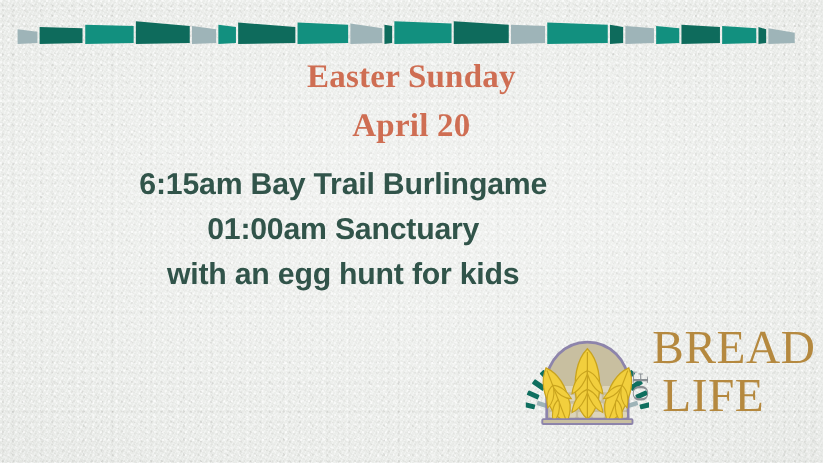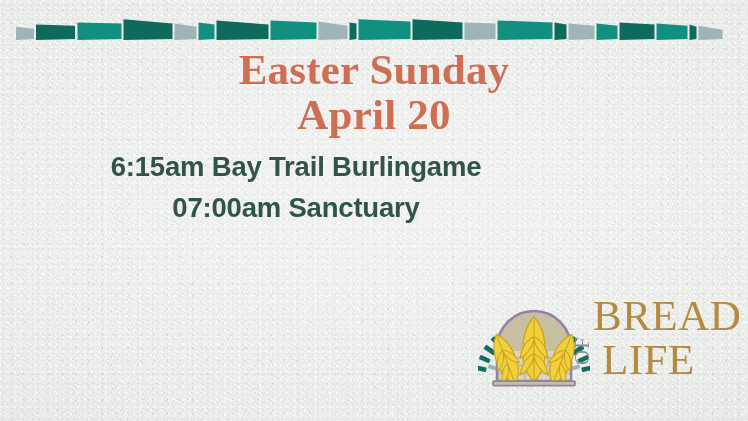--- a/index.html
+++ b/index.html
@@ -46,29 +46,29 @@
 
   
   #band{position:absolute;left:0;top:0;width:748px;height:52px;}
 
   
   #headline{
     position:absolute;left:0;top:47px;width:748px;
     text-align:center;
     font-family:"Liberation Serif", serif;
     font-weight:bold;
-    font-size:43px;
+    font-size:30px;
     line-height:45px;
     letter-spacing:.2px;
     color:#cf6e53;
   }
   #headline .l2{display:block;}
 
   #details{
-    position:absolute;left:0;top:146px;width:592px;
+    position:absolute;left:16px;top:146px;width:592px;
     text-align:center;
     font-family:"Liberation Sans", sans-serif;
     font-weight:bold;
     font-size:27.5px;
     line-height:41px;
     letter-spacing:-.2px;
     color:#31544a;
   }
   #details .line{display:block;}
 
@@ -192,21 +192,22 @@
       </g>
   </svg>
 
   <div id="headline" style="color: rgb(207, 110, 83);">
     <span class="l1">Easter Sunday</span>
     <span class="l2">April 20</span>
   </div>
 
   <div id="details" style="color: rgb(49, 84, 74);">
     <span class="line">6:15am Bay Trail Burlingame</span>
-    <span class="line">07:00am Sanctuary</span>
+    <span class="line">01:00am Sanctuary</span>
+    <span class="line">with an egg hunt for kids</span>
   </div>
 
   <div id="logo">
 
     <svg id="logo-mark" viewBox="0 0 224 200" aria-hidden="true">
 
       <g transform="translate(112,178)">
         <g fill="#0f6f5f">
           <g transform="rotate(-90)">
               <rect x="86" y="-5.5" width="40" height="11" rx="1.5"></rect>

